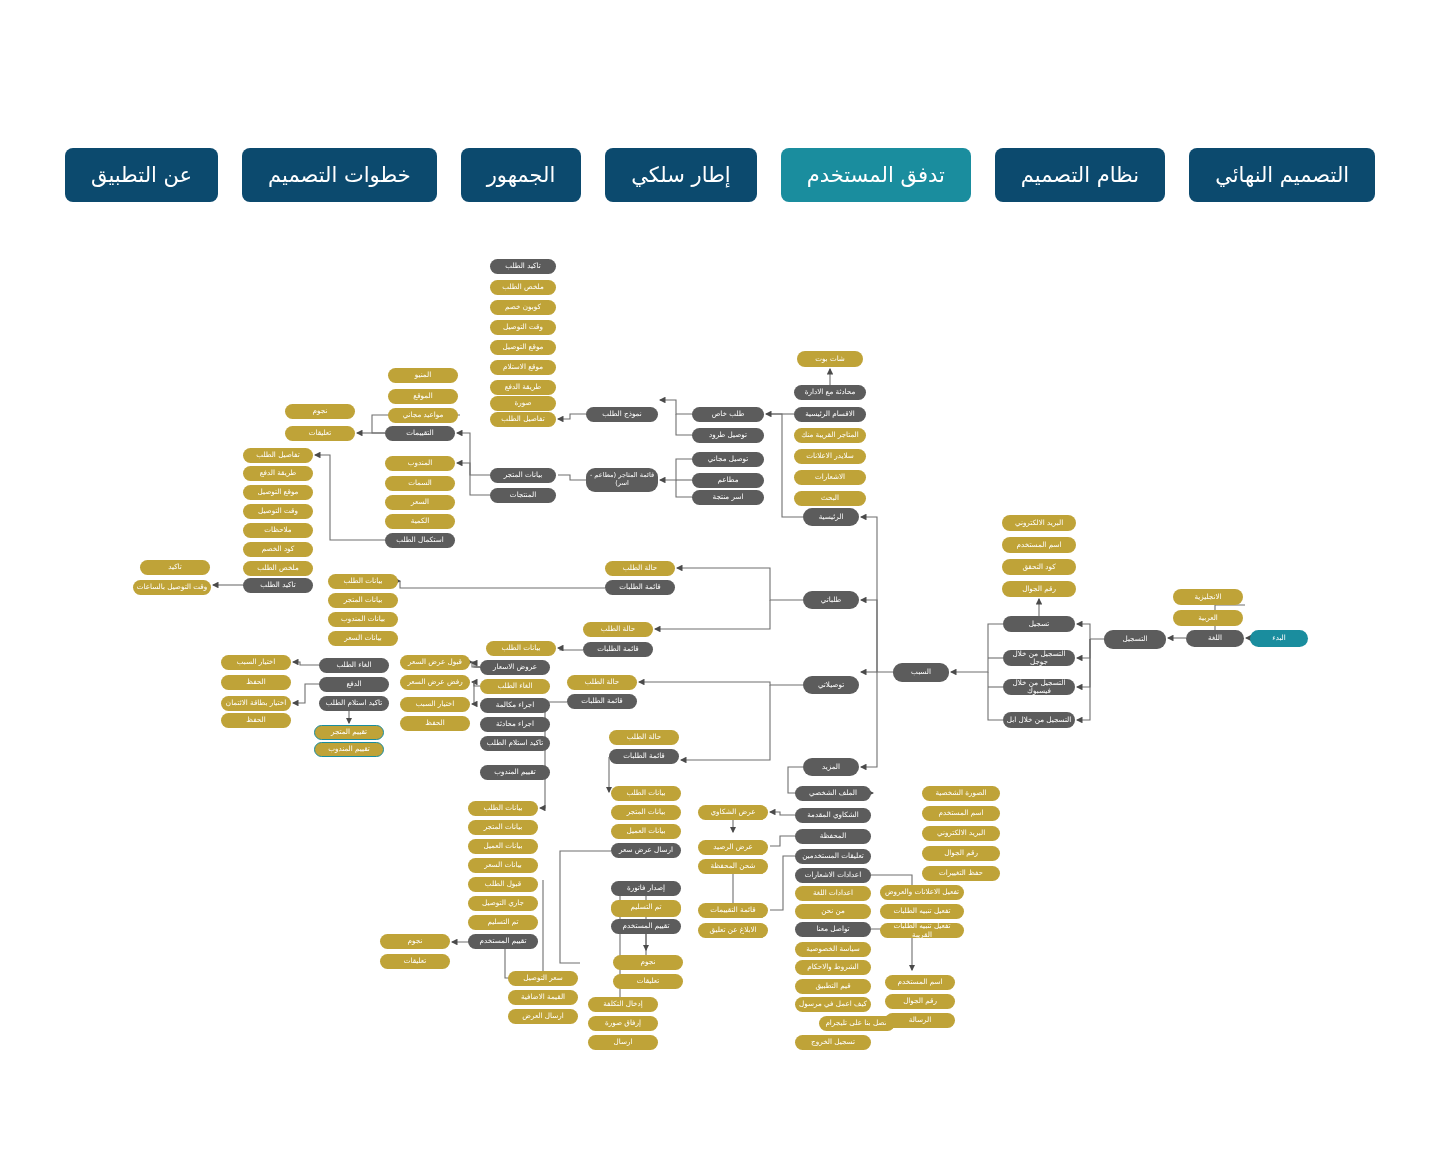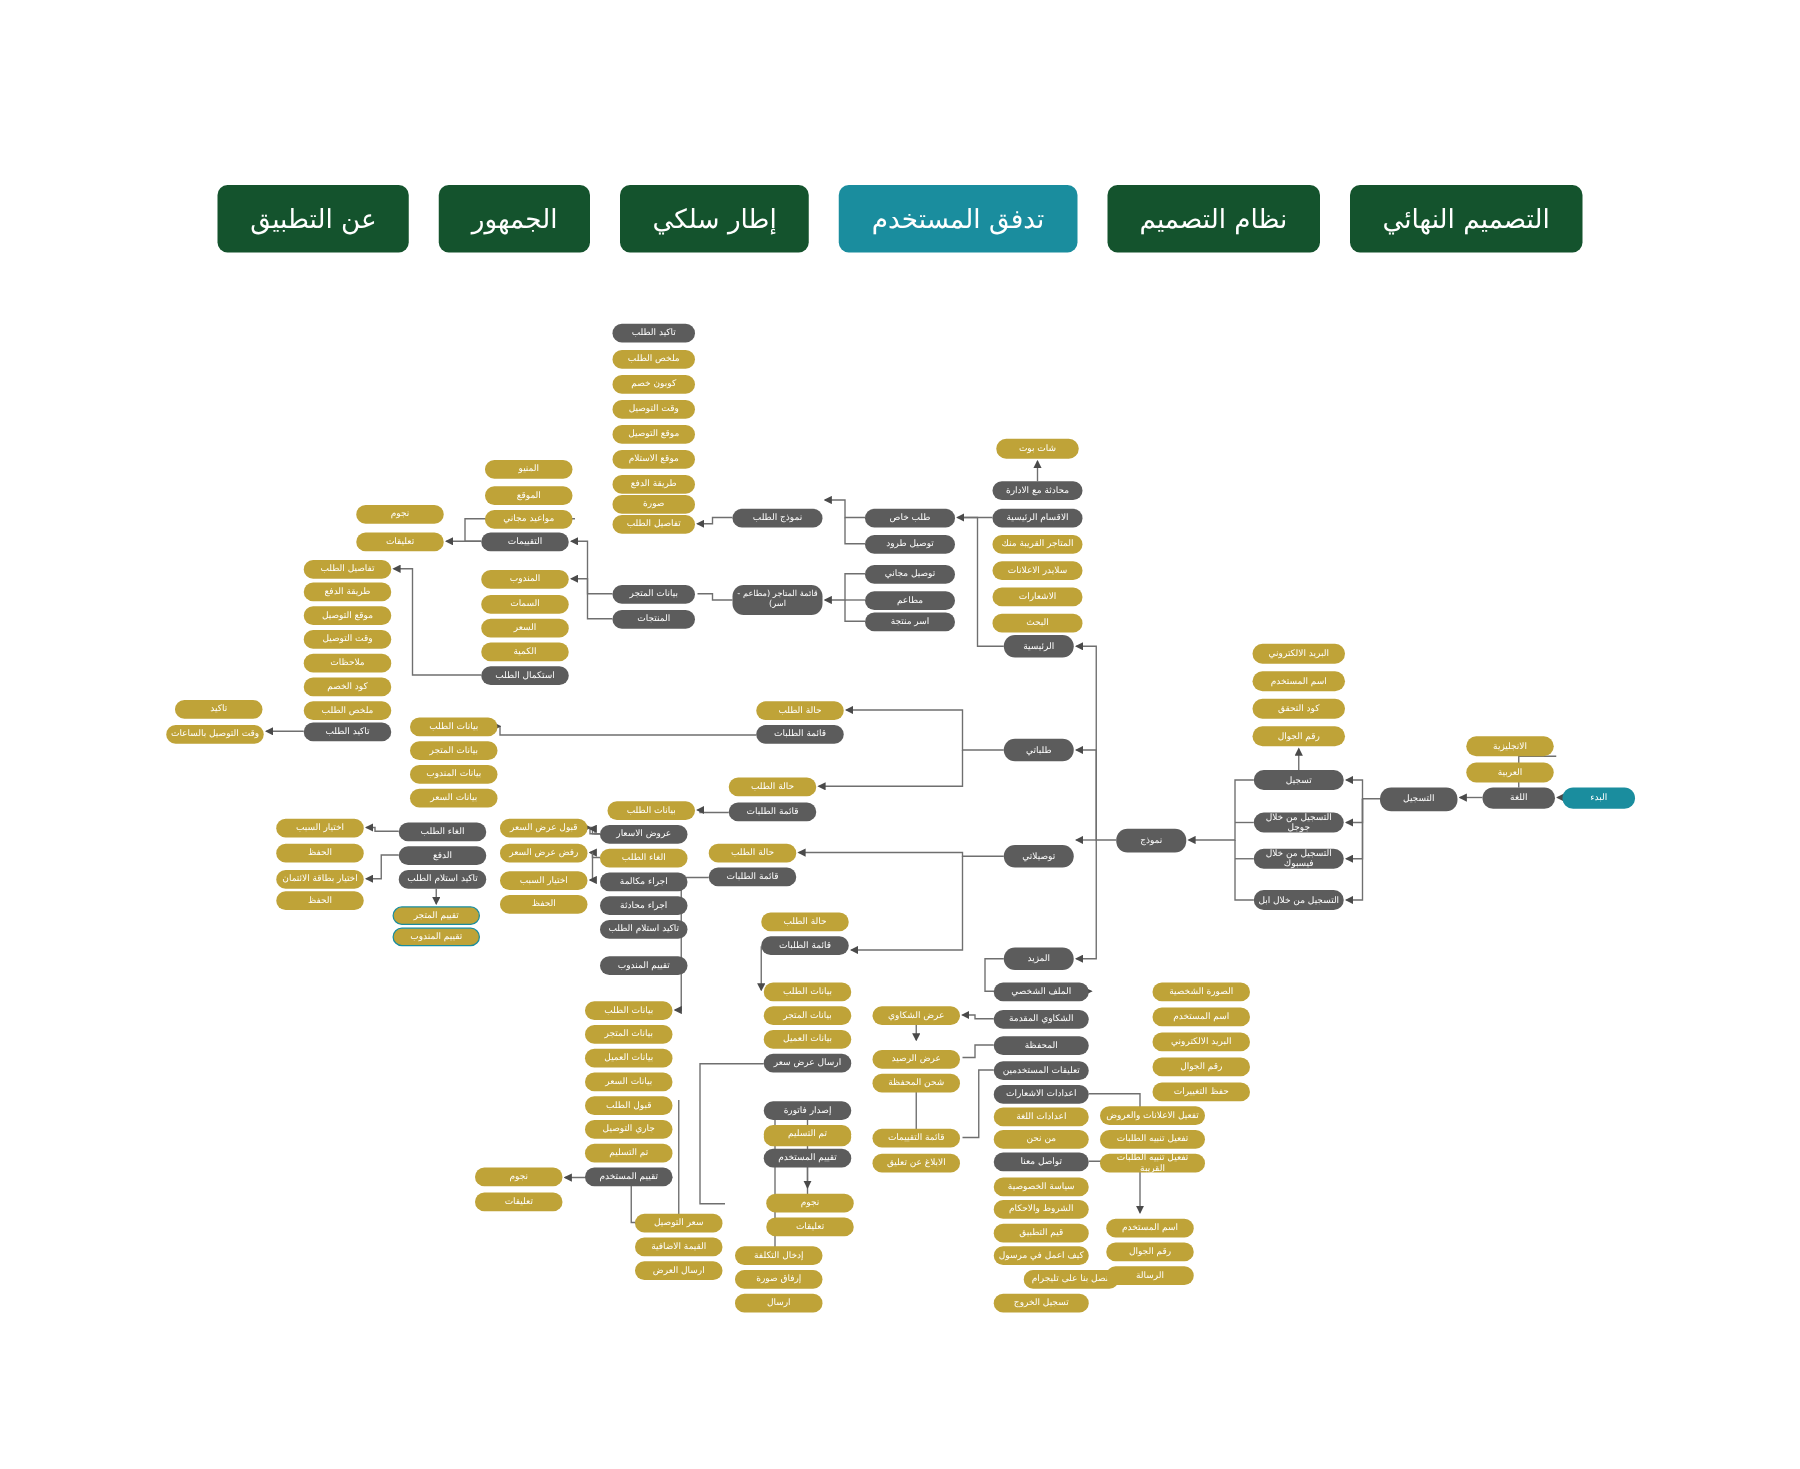--- a/index.html
+++ b/index.html
@@ -2,21 +2,21 @@
 <html lang="ar" dir="rtl"><head>
 <meta charset="utf-8">
 <style>
   html,body{margin:0;padding:0;background:#ffffff;}
   body{width:1440px;height:1175px;position:relative;overflow:hidden;
        font-family:"DejaVu Sans","Liberation Sans",sans-serif;}
 
   
   #tabbar{position:absolute;left:0;top:148px;width:1440px;height:56px;
           display:flex;flex-direction:row-reverse;justify-content:center;gap:24px;}
-  .tab{border-radius:8px;background:#14532d;color:#ffffff;
+  .tab{border-radius:8px;background:#0c4a6e;color:#ffffff;
        display:flex;align-items:center;justify-content:center;
        font-size:21px;padding:0 26px;height:54px;white-space:nowrap;cursor:pointer;}
   .tab.active{background:#1a8d9e;}
 
   
   #canvas{position:absolute;left:0;top:0;width:1440px;height:1175px;}
   #edges{position:absolute;left:0;top:0;width:1440px;height:1175px;pointer-events:none;}
 
   .node{position:absolute;border-radius:4px;display:flex;align-items:center;
         justify-content:center;text-align:center;color:#ffffff;
@@ -27,20 +27,21 @@
   .teal{background:#1a8d9e;}
   .tealout{border:1.4px solid #1a8d9e;}
   .r8{border-radius:9px;}
   .two-line{font-size:6.6px;}
 </style>
 </head>
 <body>
 
 <div id="tabbar">
     <div class="tab">عن التطبيق</div>
+    <div class="tab">خطوات التصميم</div>
     <div class="tab">الجمهور</div>
     <div class="tab">إطار سلكي</div>
     <div class="tab active">تدفق المستخدم</div>
     <div class="tab">نظام التصميم</div>
     <div class="tab">التصميم النهائي</div>
   </div>
 
 <div id="canvas">
   <svg id="edges" viewBox="0 0 1440 1175" xmlns="http://www.w3.org/2000/svg">
     <defs>
@@ -145,21 +146,21 @@
     <div class="node r8 gold" style="left: 1173px; top: 610px; width: 70px; height: 16px;">العربية</div>
     <div class="node r8 grey" style="left: 1104px; top: 630px; width: 62px; height: 19px;">التسجيل</div>
     <div class="node r8 grey" style="left: 1003px; top: 616px; width: 72px; height: 16px;">تسجيل</div>
     <div class="node r8 grey" style="left: 1003px; top: 650px; width: 72px; height: 16px;">التسجيل من خلال جوجل</div>
     <div class="node r8 grey" style="left: 1003px; top: 679px; width: 72px; height: 16px;">التسجيل من خلال فيسبوك</div>
     <div class="node r8 grey" style="left: 1003px; top: 712px; width: 72px; height: 16px;">التسجيل من خلال ابل</div>
     <div class="node r8 gold" style="left: 1002px; top: 515px; width: 74px; height: 16px;">البريد الالكتروني</div>
     <div class="node r8 gold" style="left: 1002px; top: 537px; width: 74px; height: 16px;">اسم المستخدم</div>
     <div class="node r8 gold" style="left: 1002px; top: 559px; width: 74px; height: 16px;">كود التحقق</div>
     <div class="node r8 gold" style="left: 1002px; top: 581px; width: 74px; height: 16px;">رقم الجوال</div>
-    <div class="node r8 grey" style="left: 893px; top: 663px; width: 56px; height: 19px;">نموذج</div>
+    <div class="node r8 grey" style="left: 893px; top: 663px; width: 56px; height: 19px;">السبب</div>
     <div class="node r8 grey" style="left: 803px; top: 508px; width: 56px; height: 18px;">الرئيسية</div>
     <div class="node r8 grey" style="left: 803px; top: 591px; width: 56px; height: 18px;">طلباتي</div>
     <div class="node r8 grey" style="left: 803px; top: 676px; width: 56px; height: 18px;">توصيلاتي</div>
     <div class="node r8 grey" style="left: 803px; top: 758px; width: 56px; height: 18px;">المزيد</div>
     <div class="node r8 gold" style="left: 797px; top: 351px; width: 66px; height: 16px;">شات بوت</div>
     <div class="node r8 grey" style="left: 794px; top: 385px; width: 72px; height: 15px;">محادثة مع الادارة</div>
     <div class="node r8 grey" style="left: 794px; top: 407px; width: 72px; height: 15px;">الاقسام الرئيسية</div>
     <div class="node r8 gold" style="left: 794px; top: 428px; width: 72px; height: 15px;">المتاجر القريبة منك</div>
     <div class="node r8 gold" style="left: 794px; top: 449px; width: 72px; height: 15px;">سلايدر الاعلانات</div>
     <div class="node r8 gold" style="left: 794px; top: 470px; width: 72px; height: 15px;">الاشعارات</div>

